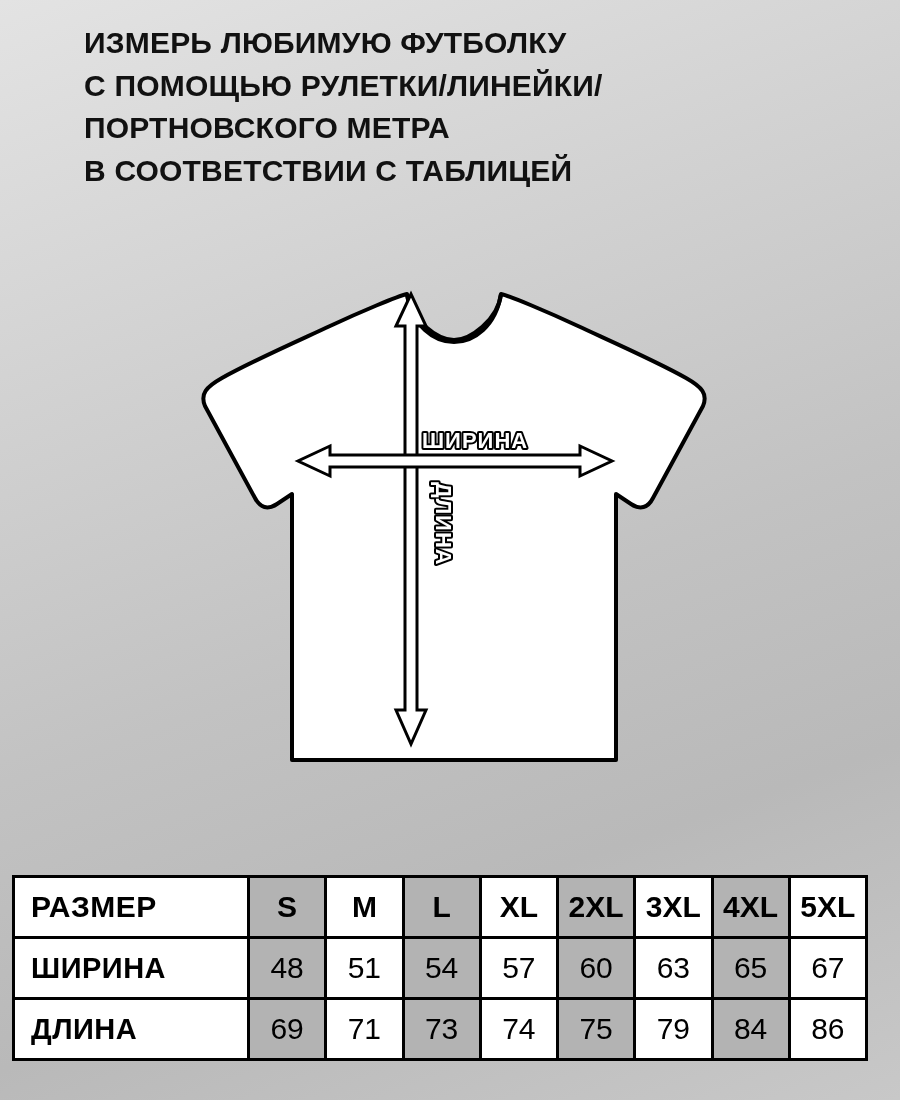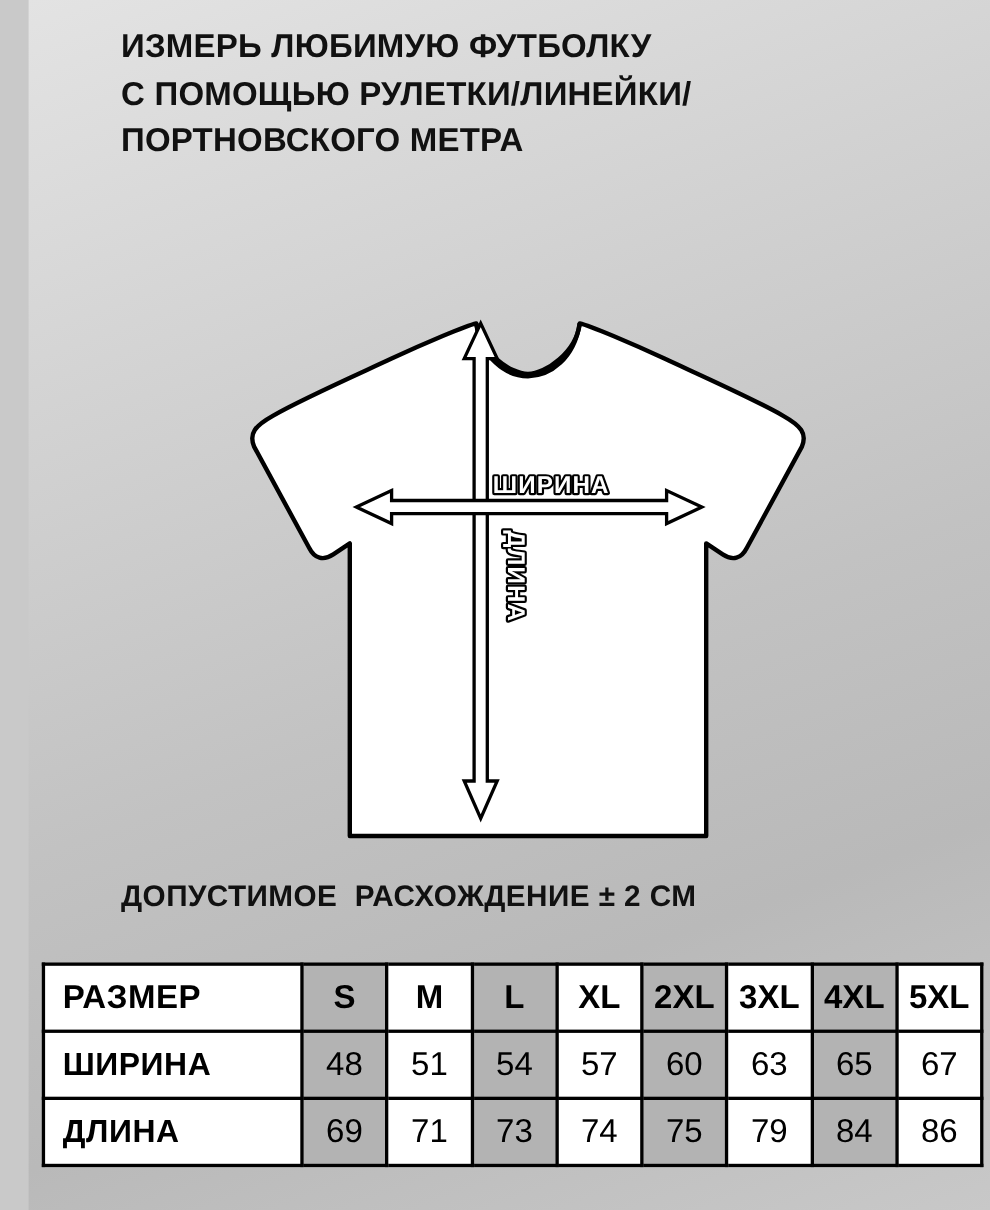--- a/index.html
+++ b/index.html
@@ -11,21 +11,20 @@
     height: 1100px;
     font-family: "Liberation Sans", sans-serif;
     background: #c9c9c9;
     position: relative;
     overflow: hidden;
   }
   .page {
     position: absolute;
     inset: 0;
     background: linear-gradient(160deg, #e3e3e3 0%, #d2d2d2 28%, #c2c2c2 55%, #b9b9b9 75%, #c8c8c8 100%);
-    margin-left: 26px;
   }
 
   
   .headline {
     position: absolute;
     left: 84px;
     top: 22px;
     width: 760px;
     font-size: 30px;
     font-weight: bold;
@@ -114,20 +113,21 @@
 </style>
 </head>
 <body>
 
 <div class="page">
 
   <div class="headline">
     <div>ИЗМЕРЬ ЛЮБИМУЮ ФУТБОЛКУ</div>
     <div>С ПОМОЩЬЮ РУЛЕТКИ/ЛИНЕЙКИ/</div>
     <div>ПОРТНОВСКОГО МЕТРА</div>
+    <div>В СООТВЕТСТВИИ С ТАБЛИЦЕЙ</div>
   </div>
 
   <div class="diagram">
     <svg width="900" height="510" viewBox="0 0 900 510" xmlns="http://www.w3.org/2000/svg">
 
       <g>
         <path d="M407 24
                  C 398 26, 360 42, 330 56
                  C 300 70, 250 92, 222 108
                  C 206 117, 200 124, 205 136
@@ -155,21 +155,20 @@
 
       <g stroke="#000000" stroke-width="3" fill="#ffffff">
         <path d="M330 176 L 298 191 L 330 206 L 330 197 L 580 197 L 580 206 L 612 191 L 580 176 L 580 185 L 330 185 Z"></path>
       </g>
 
       <text class="lbl" x="422" y="178">ШИРИНА</text>
       <text class="lbl" x="436" y="212" transform="rotate(90 436 212)">ДЛИНА</text>
     </svg>
   </div>
 
-  <div class="note">ДОПУСТИМОЕ  РАСХОЖДЕНИЕ ± 2 СМ</div>
 
   <div class="table-wrap">
     <table class="size-table">
       <tbody>
         <tr class="head">
           <td class="rowhead">РАЗМЕР</td>
           <td class="shade">S</td>
           <td>M</td>
           <td class="shade">L</td>
           <td>XL</td>

